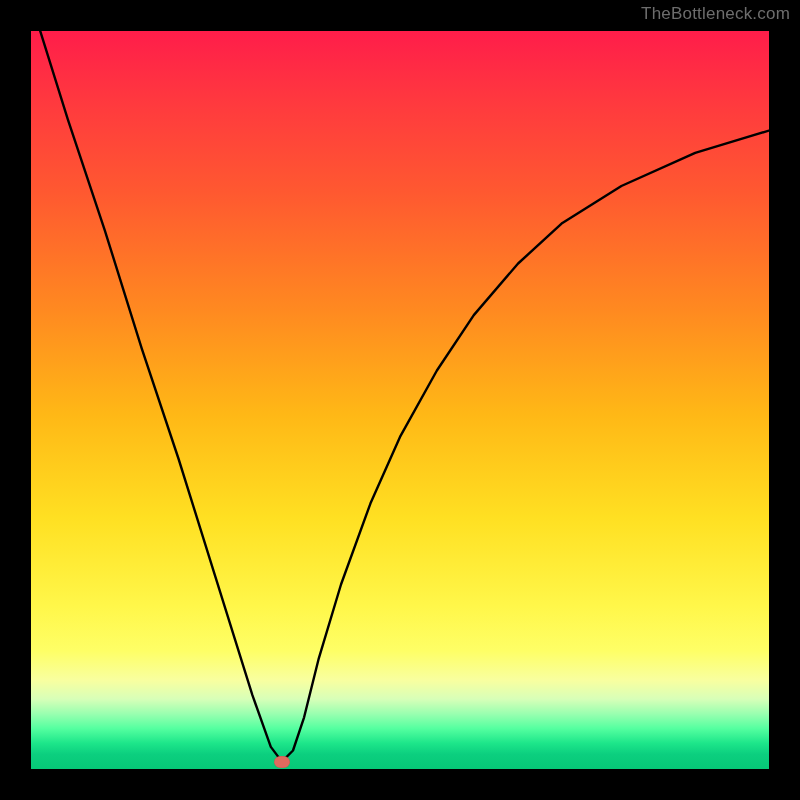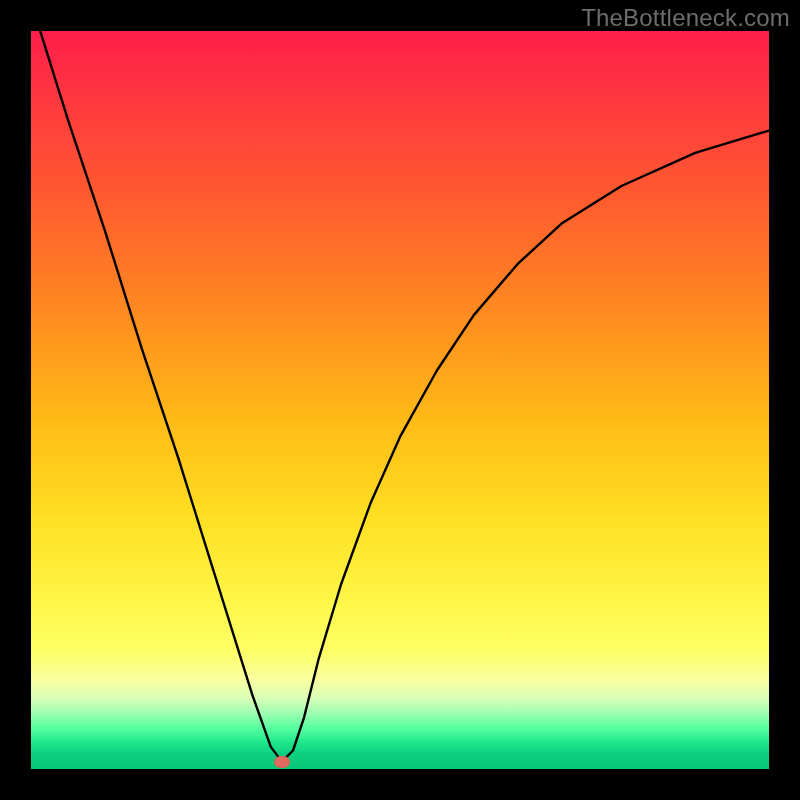--- a/index.html
+++ b/index.html
@@ -57,21 +57,21 @@
     background: #e06a5e;
     border-radius: 50% / 60%;
     transform: translate(-50%, -50%);
     box-shadow: 0 0 0 0.5px rgba(140,60,50,0.3) inset;
   }
   .watermark {
     position: absolute;
     top: 4px;
     right: 10px;
     color: #6d6d6d;
-    font-size: 24px;
+    font-size: 17px;
     font-weight: 500;
     letter-spacing: 0.2px;
   }
 </style>
 </head>
 <body>
 
 <div class="frame">
   <div class="plot-area">
     <svg class="curve" viewBox="0 0 738 738" preserveAspectRatio="none">

